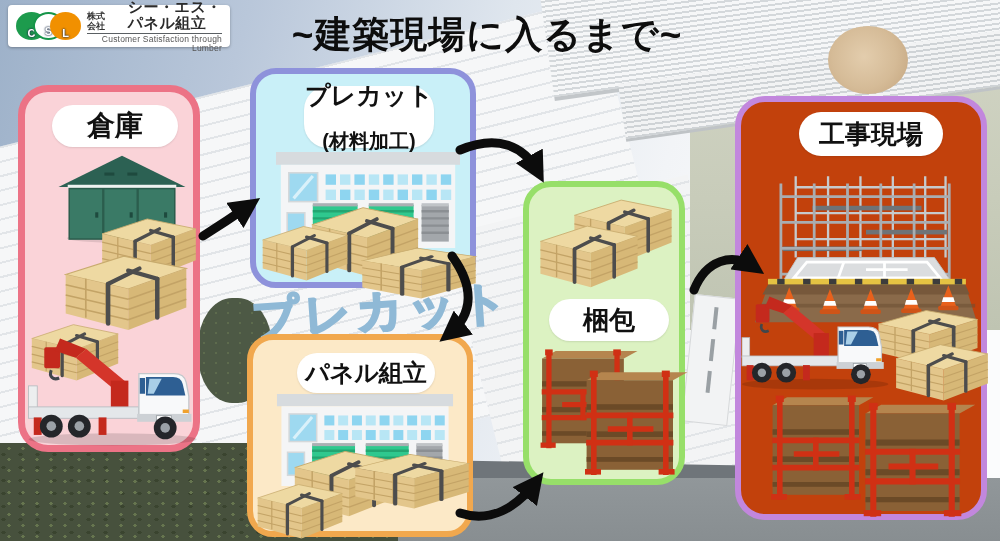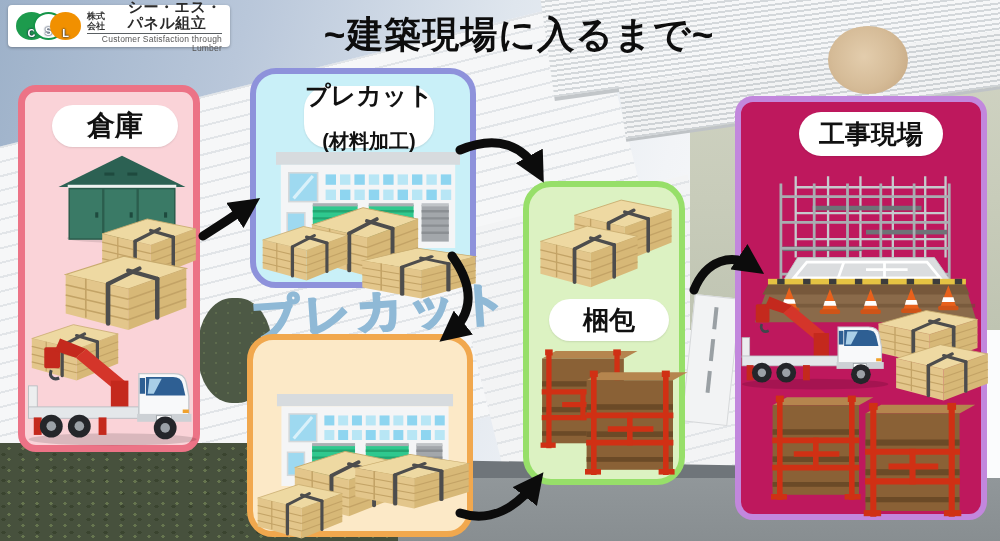--- a/index.html
+++ b/index.html
@@ -48,30 +48,30 @@
     display:flex;align-items:flex-end;justify-content:center;
     font-weight:bold;font-size:11px;line-height:13px;color:#fff;text-shadow:0 0 2px #22324a,0 0 2px #22324a;}
   .mk-c{left:0;background:#1d9b4d;z-index:1;}
   .mk-s{left:17px;background:#fff;border:2px solid #169549;z-index:2;}
   .mk-l{left:34px;background:#f19000;z-index:3;}
   .logo-text{display:flex;flex-direction:column;line-height:1.1;}
   .logo-line1{display:flex;align-items:flex-end;gap:21px;border-bottom:1.5px solid #5a5f63;padding-bottom:1px;}
   .logo-prefix{font-size:9px;color:#333;font-weight:bold;}
   .logo-company{font-size:15px;color:#2b2b2b;font-weight:bold;letter-spacing:.5px;}
   .logo-tagline{font-size:8.5px;color:#555;margin-top:1px;letter-spacing:.2px;text-align:right;}
-  .title{position:absolute;left:296px;top:10px;width:446px;z-index:6;text-align:center;
+  .title{position:absolute;left:264px;top:10px;width:446px;z-index:6;text-align:center;
     font-size:37px;font-weight:800;color:#0d0d0d;letter-spacing:1px;}
 
   
-  .flow-box{position:absolute;z-index:2;border-radius:18px;}
+  .flow-box{position:absolute;z-index:2;border-radius:30px;}
   .box-warehouse{left:18px;top:85px;width:182px;height:367px;background:#fad3d8;border:7px solid #ec7386;}
   .box-precut{left:250px;top:68px;width:226px;height:220px;background:#c9f0f8;border:6px solid #8e92db;border-radius:26px;}
   .box-panel{left:247px;top:334px;width:226px;height:203px;background:#fce9c7;border:6px solid #f1a84e;border-radius:26px;}
   .box-packing{left:523px;top:181px;width:162px;height:304px;background:#dcf2c2;border:6px solid #97df69;border-radius:28px;}
-  .box-site{left:735px;top:96px;width:252px;height:424px;background:#be185d;border:6px solid #c287dd;}
+  .box-site{left:735px;top:96px;width:252px;height:424px;background:#c2410c;border:6px solid #c287dd;}
   .pill{position:absolute;background:#fff;border-radius:24px;display:flex;flex-direction:column;
     align-items:center;justify-content:center;color:#111;font-weight:bold;
     box-shadow:0 1px 2px rgba(0,0,0,.10);text-align:center;}
   .pill-warehouse{left:27px;top:13px;width:126px;height:42px;font-size:28px;}
   .pill-precut{left:48px;top:12px;width:130px;height:62px;font-size:25px;line-height:1.15;}
   .pill-precut .sub{font-size:20px;font-weight:600;margin-top:20px;}
   .pill-panel{left:44px;top:13px;width:138px;height:40px;font-size:24px;}
   .pill-packing{left:20px;top:112px;width:120px;height:42px;font-size:26px;text-align:center;}
   .pill-site{left:58px;top:10px;width:144px;height:44px;font-size:26px;}
   .ill{position:absolute;}
@@ -362,20 +362,23 @@
       </svg>
     <svg class="ill" style="left:36px;top:106px;width:116px;height:72px" viewBox="0 0 120 80" preserveAspectRatio="none">
         <use href="#sym-bundle"></use>
       </svg>
     <svg class="ill" style="left:96px;top:110px;width:126px;height:60px" viewBox="0 0 120 80" preserveAspectRatio="none">
         <use href="#sym-bundle"></use>
       </svg>
     <svg class="ill" style="left:0px;top:140px;width:94px;height:60px" viewBox="0 0 120 80" preserveAspectRatio="none">
         <use href="#sym-bundle"></use>
       </svg>
+    <div class="pill pill-panel">
+        <span>パネル組立</span>
+      </div>
   </section>
 
   <section class="flow-box box-packing">
     <svg class="ill" style="left:40px;top:8px;width:108px;height:68px" viewBox="0 0 120 80" preserveAspectRatio="none">
         <use href="#sym-bundle"></use>
       </svg>
     <svg class="ill" style="left:6px;top:34px;width:108px;height:68px" viewBox="0 0 120 80" preserveAspectRatio="none">
         <use href="#sym-bundle"></use>
       </svg>
     <svg class="ill" style="left:4px;top:154px;width:106px;height:116px" viewBox="0 0 140 135">

